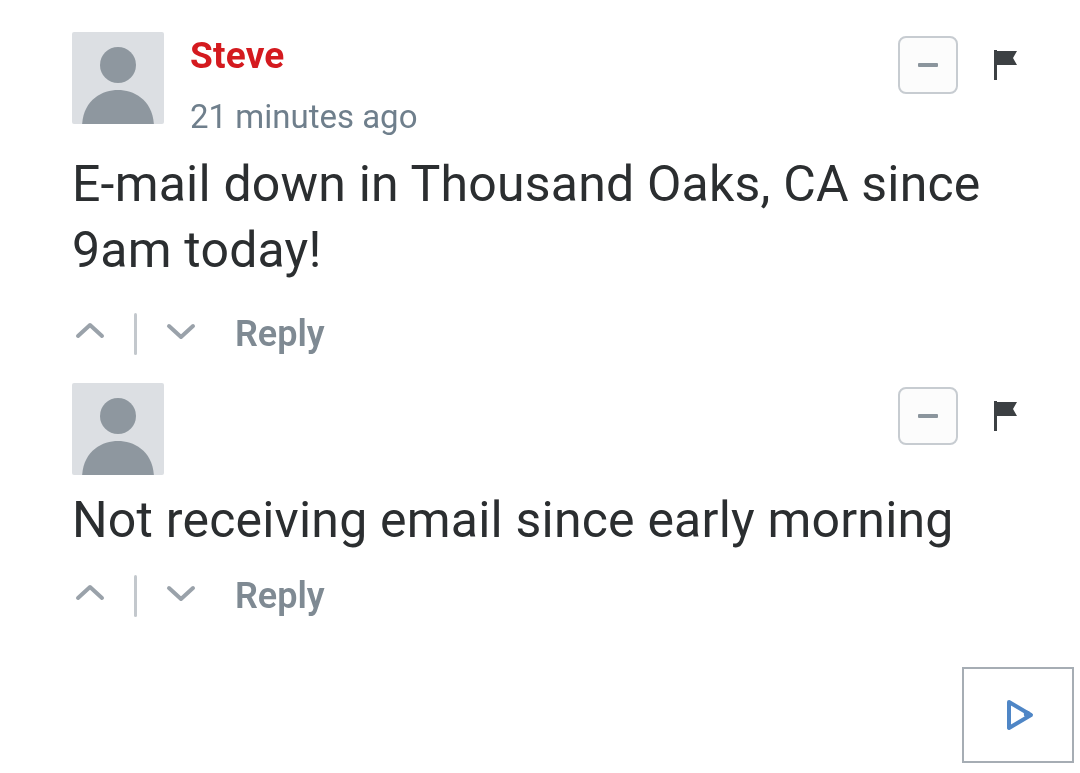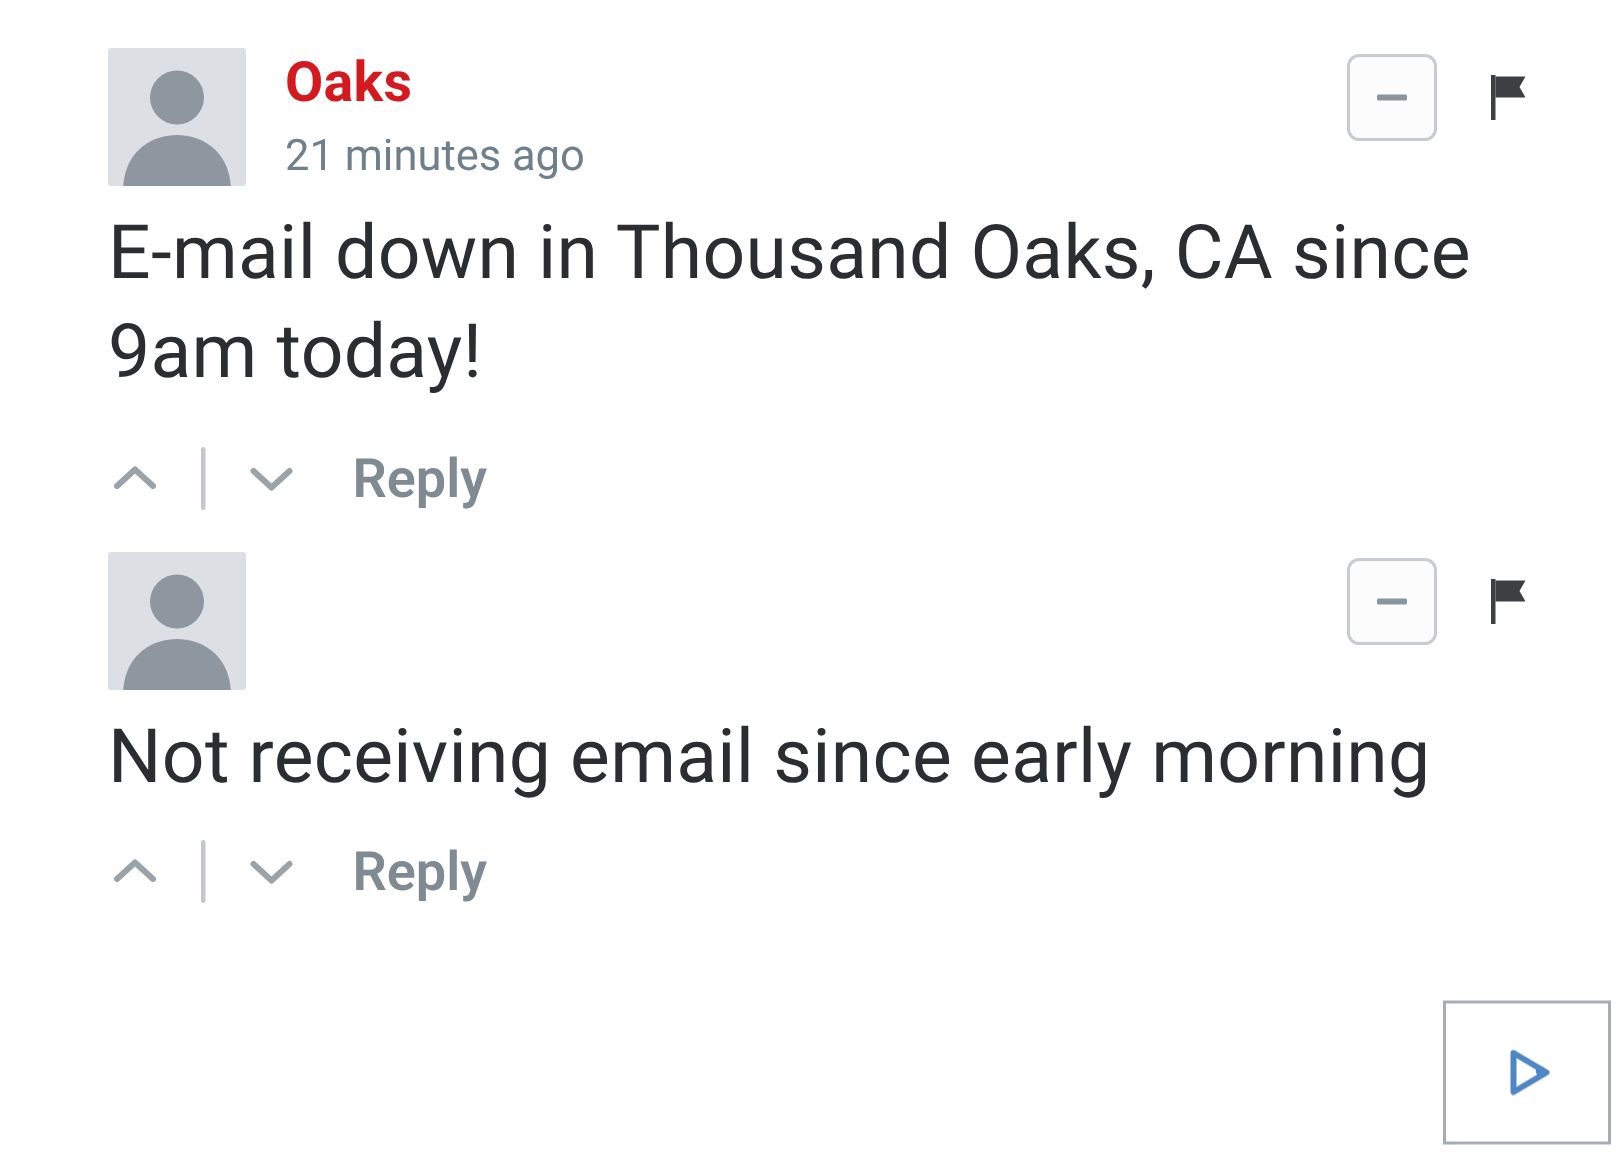--- a/index.html
+++ b/index.html
@@ -45,23 +45,23 @@
     .author {
       font-weight: 700;
       font-size: 37px;
       line-height: 1.2;
       letter-spacing: 0.2px;
     }
     .author.is-special { color: #d41a1f; }
     .author.is-normal  { color: #5a6b78; }
     .timestamp {
       color: #6f7f8c;
-      font-size: 29px;
+      font-size: 33px;
       line-height: 1.3;
-      margin-top: 8px;
+      margin-top: 18px;
     }
 
     .head-actions {
       margin-left: auto;
       display: flex;
       align-items: center;
       gap: 28px;
       padding-top: 4px;
       padding-right: 12px;
     }
@@ -88,21 +88,21 @@
     .comment-body {
       font-size: 50px;
       line-height: 1.32;
       color: #2b2e30;
       padding-top: 12px;
       letter-spacing: 0.2px;
     }
 
     .comment-actions {
       display: flex;
-      align-items: center;
+      align-items: flex-start;
       gap: 26px;
       padding-top: 30px;
       color: #8d969e;
     }
     .chev-btn {
       width: 36px; height: 36px;
       display: flex; align-items: center; justify-content: center;
       cursor: pointer;
     }
     .vdiv {
@@ -140,21 +140,21 @@
 
   <div class="comment">
     <div class="comment-head">
       <div class="avatar">
         <svg width="92" height="92" viewBox="0 0 92 92">
           <circle cx="46" cy="33" r="18" fill="#8e979f"></circle>
           <path d="M10 96 C10 68, 30 58, 46 58 C62 58, 82 68, 82 96 Z" fill="#8e979f"></path>
         </svg>
       </div>
       <div class="meta">
-        <div class="author is-special">Oaks</div>
+        <div class="author is-special">Steve</div>
         <div class="timestamp">21 minutes ago</div>
       </div>
       <div class="head-actions">
         <div class="collapse-btn">
           <span class="bar"></span>
         </div>
         <div class="flag-btn">
           <svg width="32" height="34" viewBox="0 0 32 34">
             <path d="M3 2 h3 v30 h-3 z" fill="#3c4043"></path>
             <path d="M6 3 L26 3 L22 10 L26 17 L6 17 Z" fill="#3c4043"></path>

